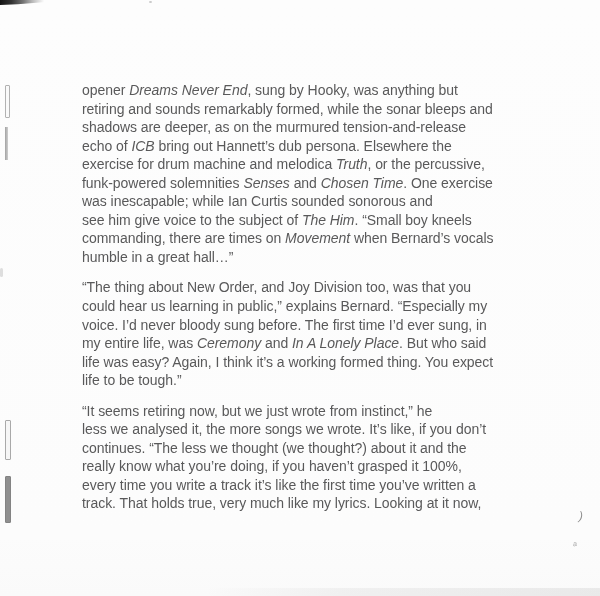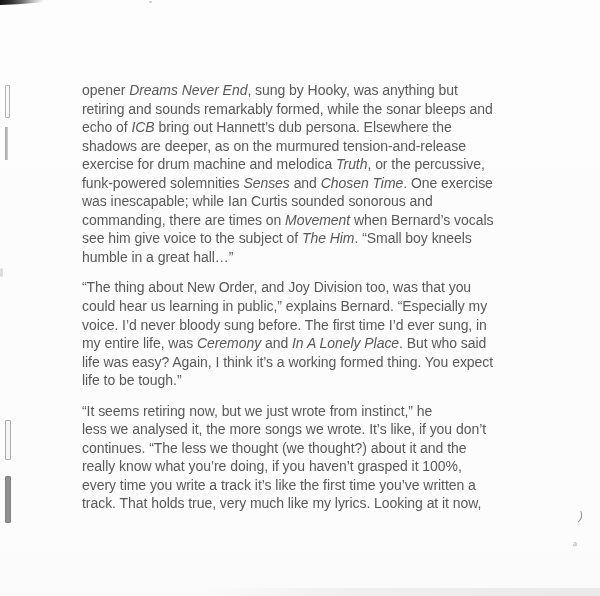--- a/index.html
+++ b/index.html
@@ -90,27 +90,27 @@
   <div class="mark mark-left-1"></div>
   <div class="mark mark-left-2"></div>
   <div class="speck-left"></div>
   <div class="mark mark-left-3"></div>
   <div class="mark mark-left-4"></div>
 
   <div class="text-block">
       <div class="paragraph">
         <div class="line"><span>opener </span><span class="italic">Dreams Never End</span><span>, sung by Hooky, was anything but</span></div>
         <div class="line"><span>retiring and sounds remarkably formed, while the sonar bleeps and</span></div>
+        <div class="line"><span>shadows are deeper, as on the murmured tension-and-release</span></div>
         <div class="line"><span>echo of </span><span class="italic">ICB</span><span> bring out Hannett’s dub persona. Elsewhere the</span></div>
-        <div class="line"><span>shadows are deeper, as on the murmured tension-and-release</span></div>
         <div class="line"><span>exercise for drum machine and melodica </span><span class="italic">Truth</span><span>, or the percussive,</span></div>
         <div class="line"><span>funk-powered solemnities </span><span class="italic">Senses</span><span> and </span><span class="italic">Chosen Time</span><span>. One exercise</span></div>
         <div class="line"><span>was inescapable; while Ian Curtis sounded sonorous and</span></div>
+        <div class="line"><span>see him give voice to the subject of </span><span class="italic">The Him</span><span>. “Small boy kneels</span></div>
         <div class="line"><span>commanding, there are times on </span><span class="italic">Movement</span><span> when Bernard’s vocals</span></div>
-        <div class="line"><span>see him give voice to the subject of </span><span class="italic">The Him</span><span>. “Small boy kneels</span></div>
         <div class="line"><span>humble in a great hall…”</span></div>
       </div>
       <div class="paragraph">
         <div class="line"><span>“The thing about New Order, and Joy Division too, was that you</span></div>
         <div class="line"><span>could hear us learning in public,” explains Bernard. “Especially my</span></div>
         <div class="line"><span>voice. I’d never bloody sung before. The first time I’d ever sung, in</span></div>
         <div class="line"><span>my entire life, was </span><span class="italic">Ceremony</span><span> and </span><span class="italic">In A Lonely Place</span><span>. But who said</span></div>
         <div class="line"><span>life was easy? Again, I think it’s a working formed thing. You expect</span></div>
         <div class="line"><span>life to be tough.”</span></div>
       </div>

